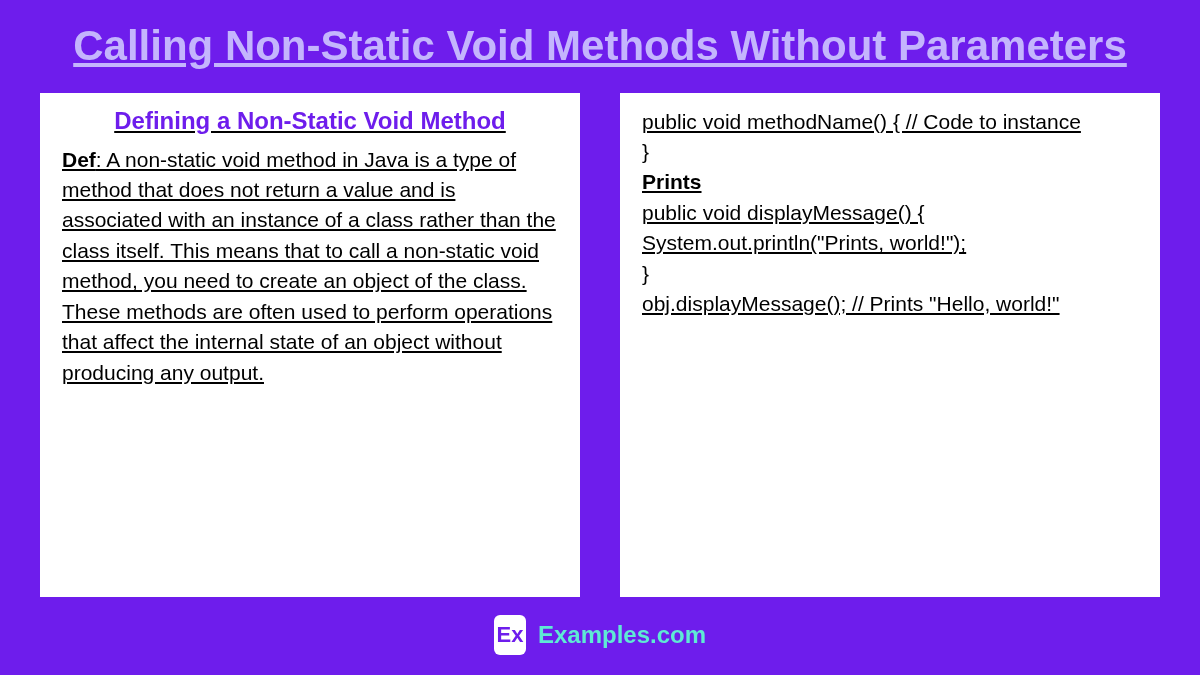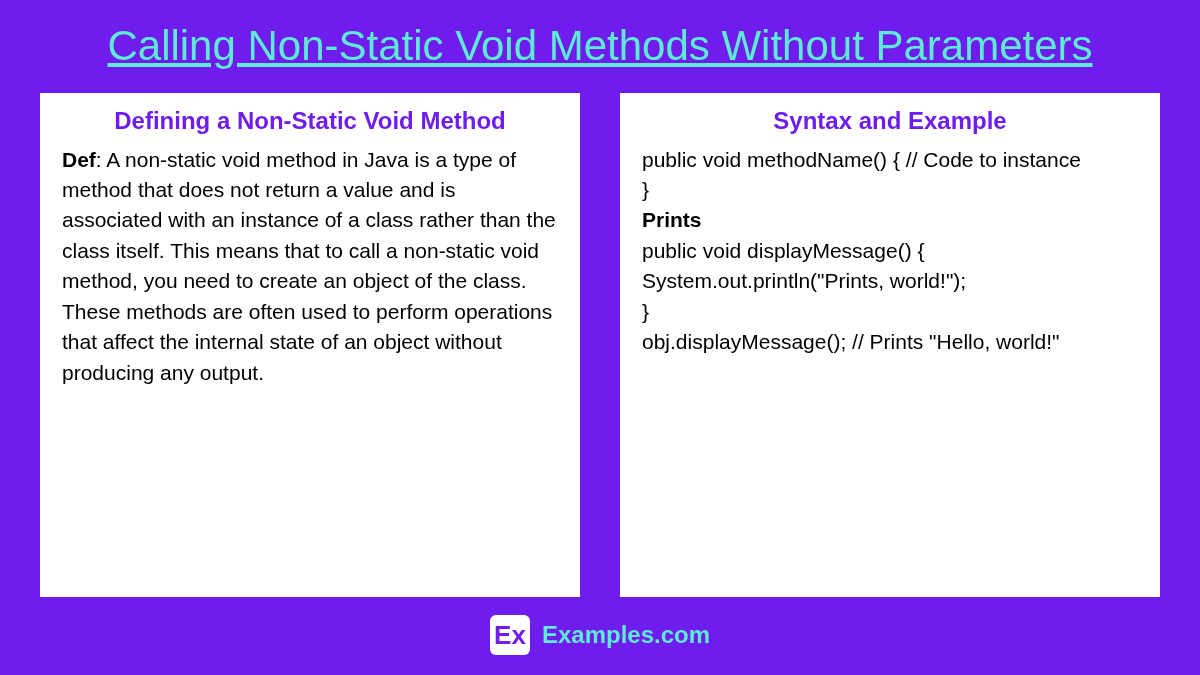--- a/index.html
+++ b/index.html
@@ -6,32 +6,33 @@
   body {
     width: 1200px;
     height: 675px;
     background: #6e1dec;
     font-family: 'Segoe UI', -apple-system, BlinkMacSystemFont, sans-serif;
     padding: 20px 40px 20px 40px;
     display: flex;
     flex-direction: column;
   }
   .title {
-    color: #5eead4;
+    color: #c4b5fd;
     text-align: center;
     font-size: 42px;
-    font-weight: 400;
+    font-weight: 700;
     text-decoration: underline;
     line-height: 1.25;
     margin-bottom: 20px;
   }
   .cards {
     display: flex;
     gap: 40px;
     flex: 1;
+    text-decoration: underline;
   }
   .card {
     background: #fff;
     flex: 1;
     padding: 14px 22px 18px 22px;
     display: flex;
     flex-direction: column;
   }
   .card-title {
     color: #6e1dec;
@@ -47,30 +48,30 @@
   }
   .card-body .bold { font-weight: 700; }
   .footer {
     display: flex;
     align-items: center;
     justify-content: center;
     gap: 12px;
     margin-top: 18px;
   }
   .logo-box {
-    width: 40px;
+    width: 32px;
     height: 40px;
     background: #fff;
     border-radius: 6px;
     display: flex;
     align-items: center;
     justify-content: center;
     color: #6e1dec;
     font-weight: 800;
-    font-size: 26px;
+    font-size: 22px;
   }
   .footer-text {
     color: #5eead4;
     font-size: 24px;
     font-weight: 700;
   }
 </style>
 </head>
 <body>
 
@@ -78,21 +79,20 @@
 
 <div class="cards">
   <div class="card">
     <div class="card-title">Defining a Non-Static Void Method</div>
     <div class="card-body">
       <span class="bold">Def</span><span>: A non-static void method in Java is a type of method that does not return a value and is associated with an instance of a class rather than the class itself. This means that to call a non-static void method, you need to create an object of the class. These methods are often used to perform operations that affect the internal state of an object without producing any output.</span>
     </div>
   </div>
 
   <div class="card">
-    <div class="card-title">Syntax and Example</div>
     <div class="card-body">
       <div>public void methodName() { // Code to instance</div>
       <div>}</div>
       <div class="bold">Prints</div>
       <div>public void displayMessage() { System.out.println("Prints, world!");</div>
       <div>}</div>
       <div>obj.displayMessage(); // Prints "Hello, world!"</div>
     </div>
   </div>
 </div>

